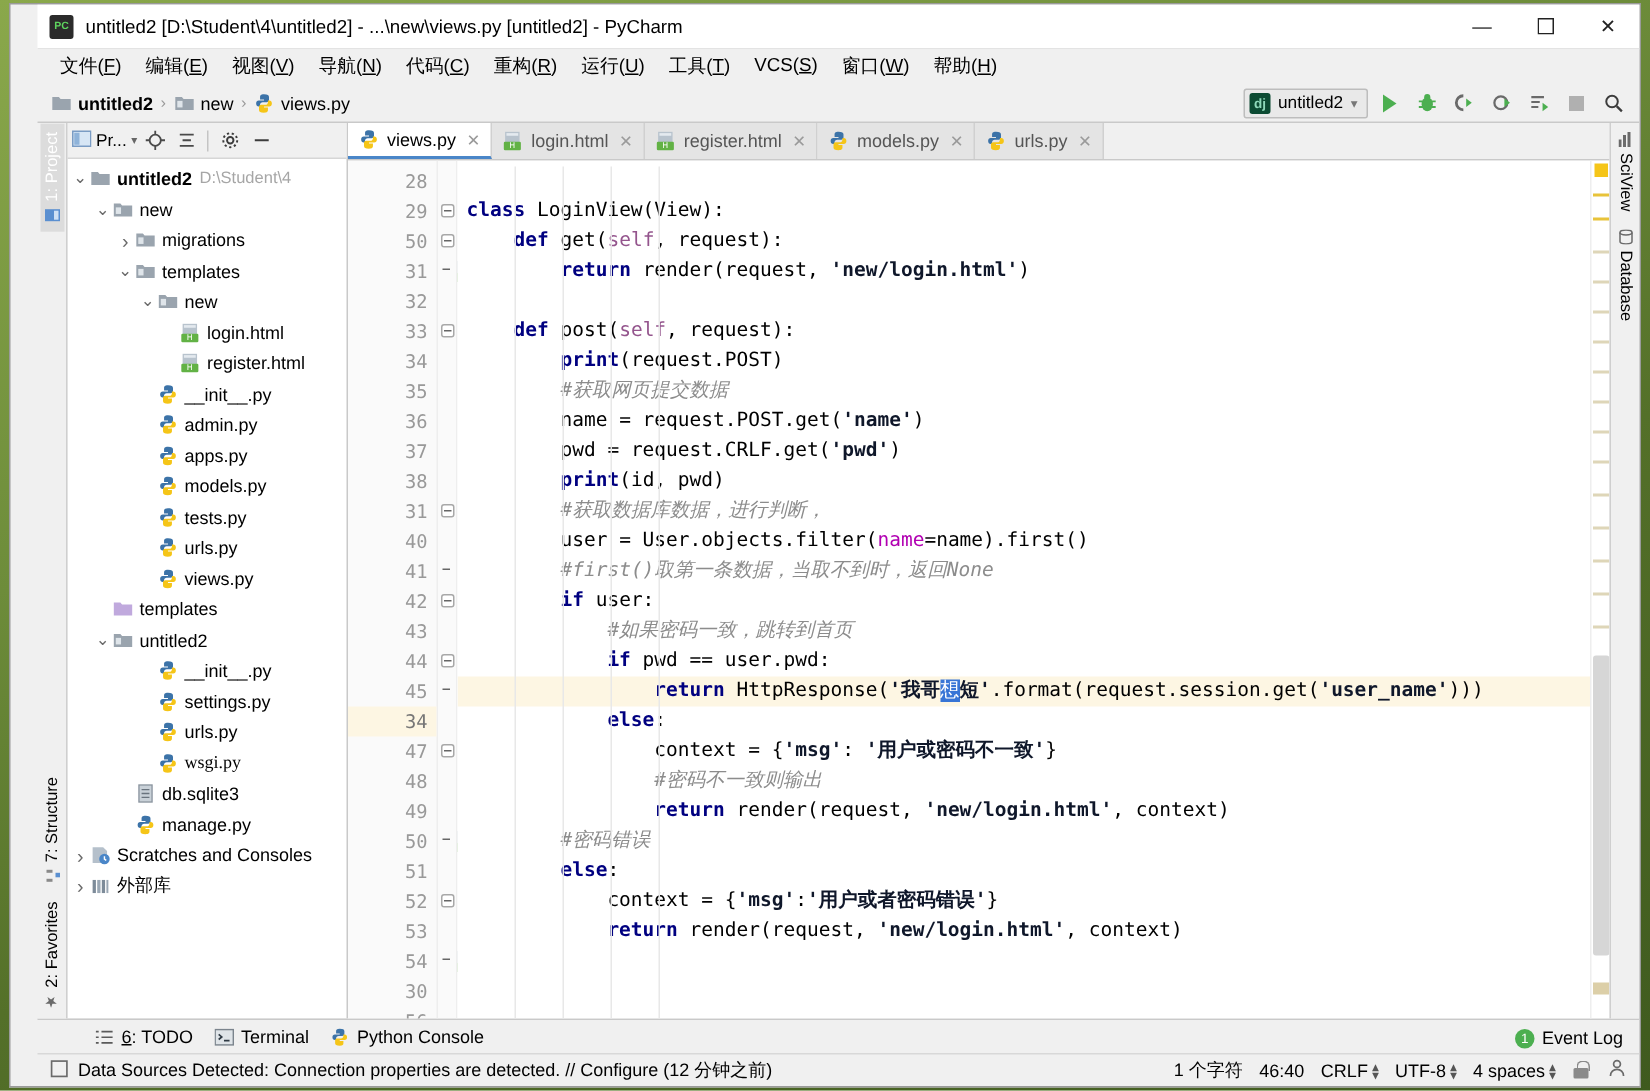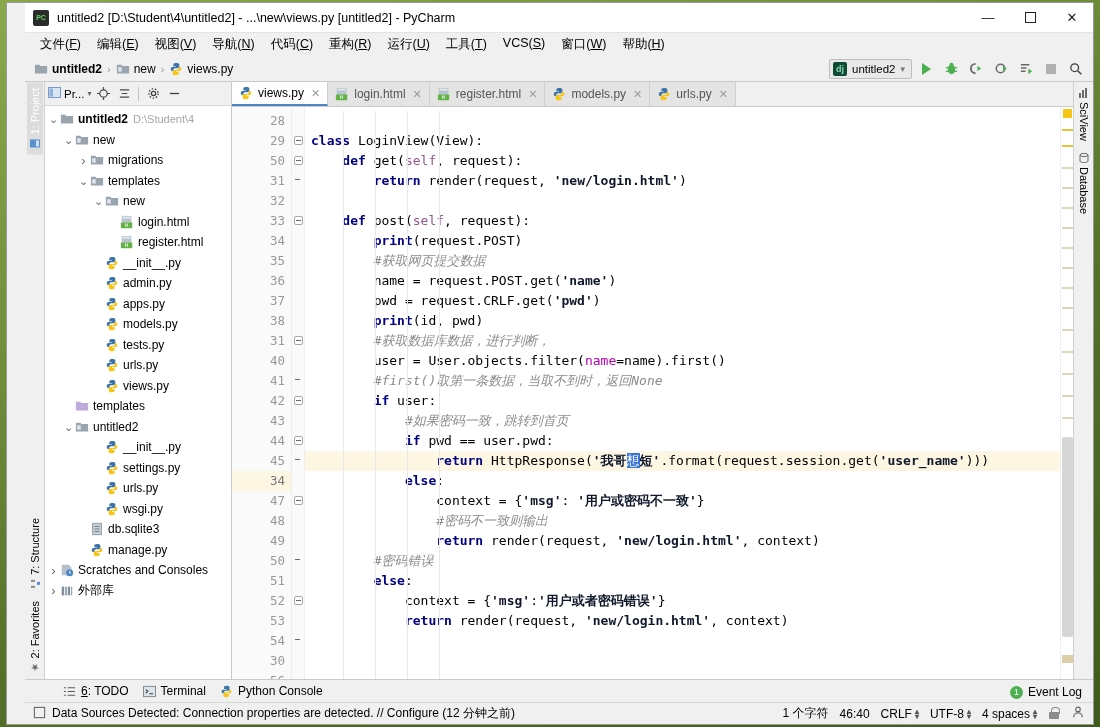--- a/index.html
+++ b/index.html
@@ -495,21 +495,21 @@
             <span class="lbl">settings.py</span>
           </div>
           <div class="node" style="padding-left: 47px;">
             <span class="arrow"></span>
             <span class="ico"><svg width="14" height="14" viewBox="0 0 16 16">
                 <path d="M8 1c-2.5 0-3 1-3 2v2h3v.7H4c-1.2 0-2 .8-2 2.3s.8 2.3 2 2.3h1V9c0-1.2.9-2 2-2h3c1 0 1.8-.5 1.8-1.6V3c0-1.3-1-2-3.8-2z" fill="#3c73a8"></path>
                 <path d="M8 15c2.5 0 3-1 3-2v-2H8v-.7h4c1.2 0 2-.8 2-2.3s-.8-2.3-2-2.3h-1V7c0 1.2-.9 2-2 2H6c-1 0-1.8.5-1.8 1.6V13c0 1.3 1 2 3.8 2z" fill="#f5c518"></path>
               </svg></span>
             <span class="lbl">urls.py</span>
           </div>
-          <div class="node" style="padding-left: 47px;">
+          <div class="node" style="padding-left: 47px; font-family: Liberation Serif, serif;">
             <span class="arrow"></span>
             <span class="ico"><svg width="14" height="14" viewBox="0 0 16 16">
                 <path d="M8 1c-2.5 0-3 1-3 2v2h3v.7H4c-1.2 0-2 .8-2 2.3s.8 2.3 2 2.3h1V9c0-1.2.9-2 2-2h3c1 0 1.8-.5 1.8-1.6V3c0-1.3-1-2-3.8-2z" fill="#3c73a8"></path>
                 <path d="M8 15c2.5 0 3-1 3-2v-2H8v-.7h4c1.2 0 2-.8 2-2.3s-.8-2.3-2-2.3h-1V7c0 1.2-.9 2-2 2H6c-1 0-1.8.5-1.8 1.6V13c0 1.3 1 2 3.8 2z" fill="#f5c518"></path>
               </svg></span>
             <span class="lbl">wsgi.py</span>
           </div>
           <div class="node" style="padding-left: 32px;">
             <span class="arrow"></span>
             <span class="ico"><svg width="14" height="14" viewBox="0 0 16 16">

